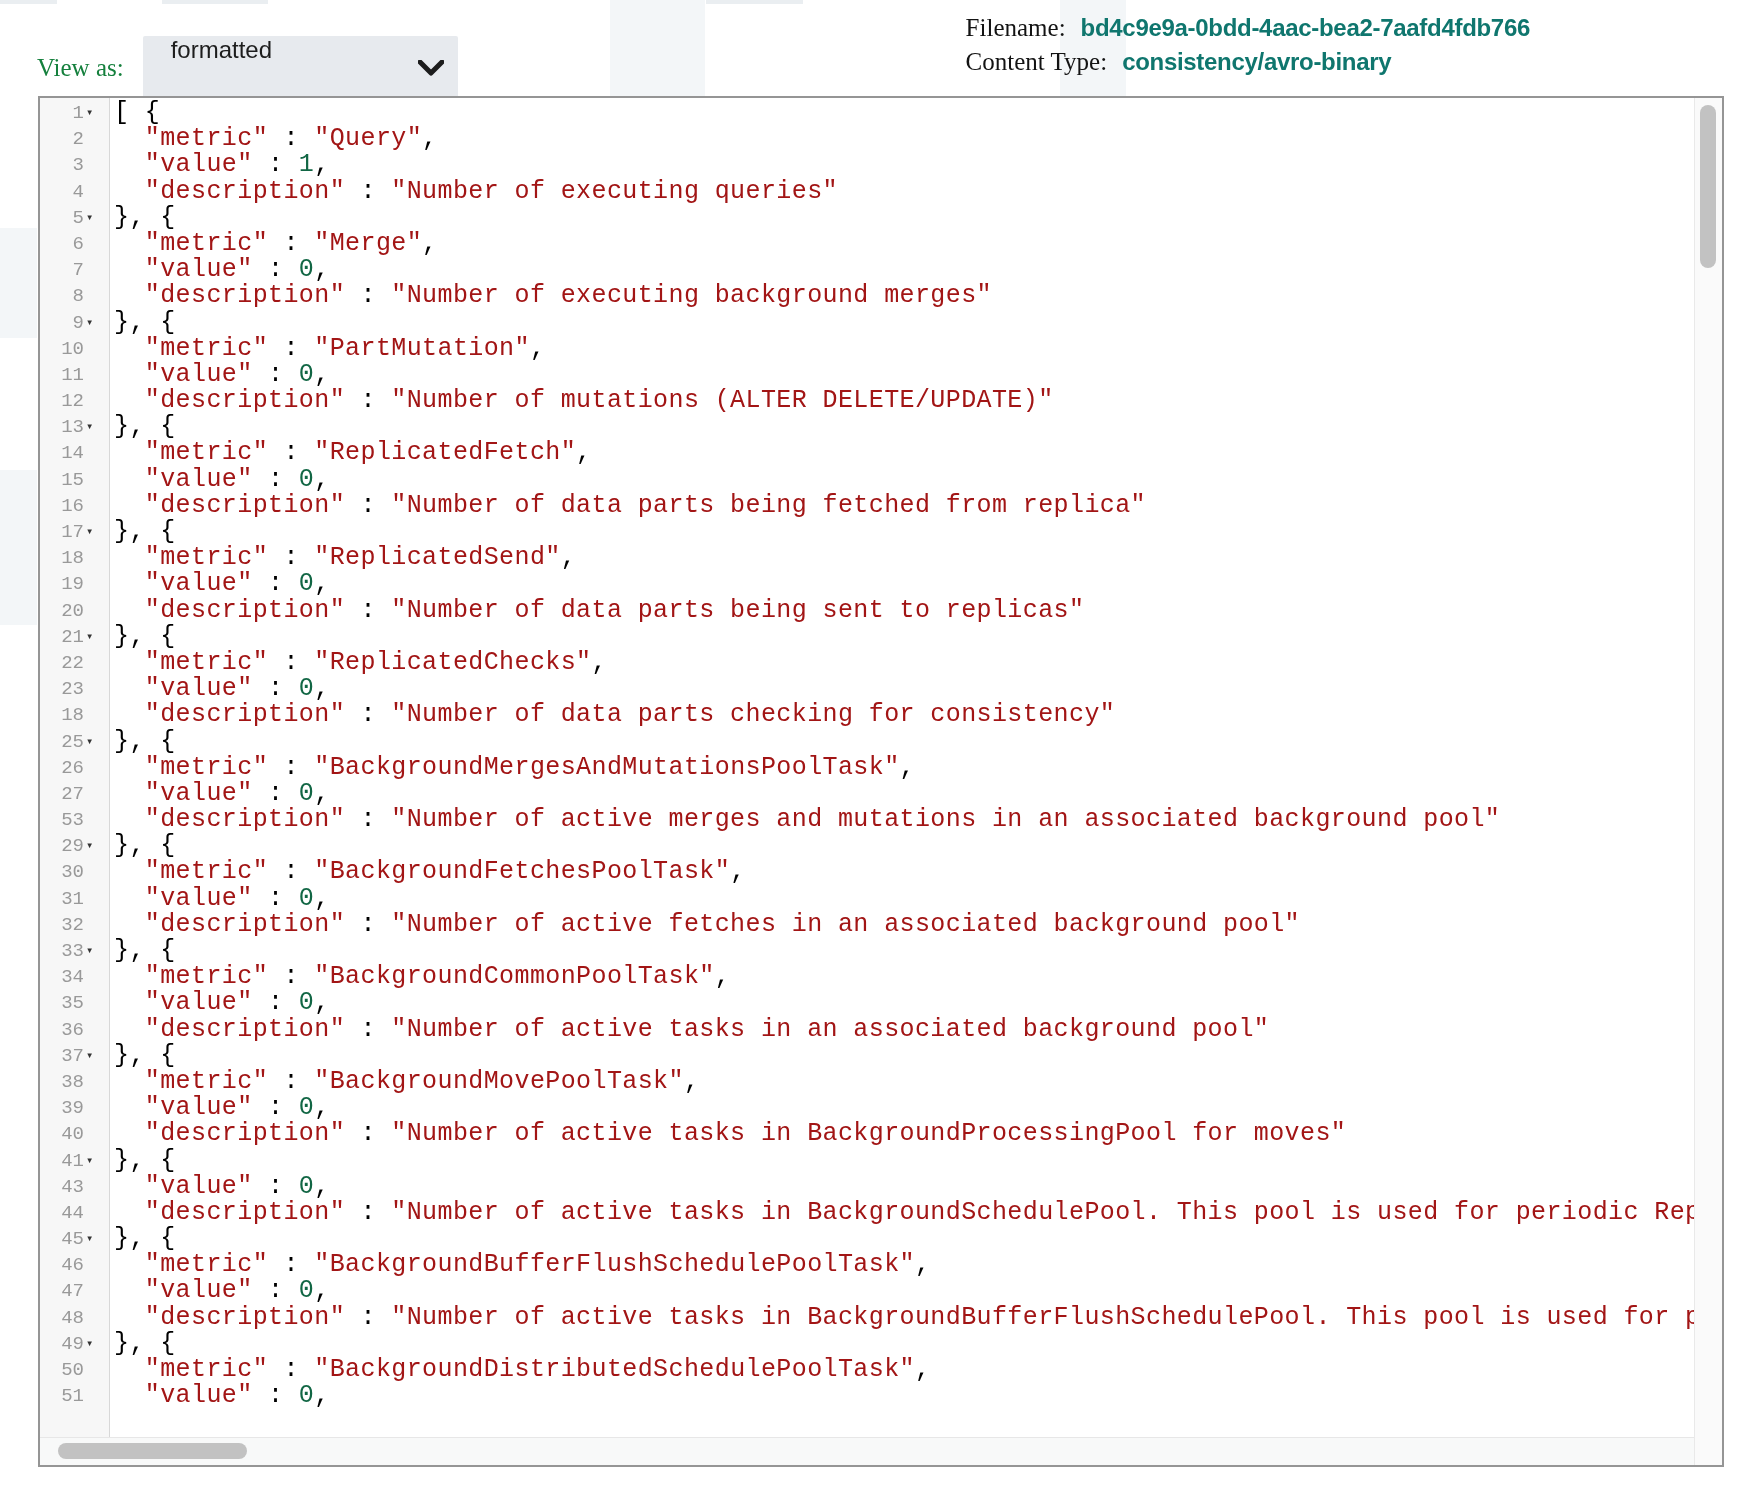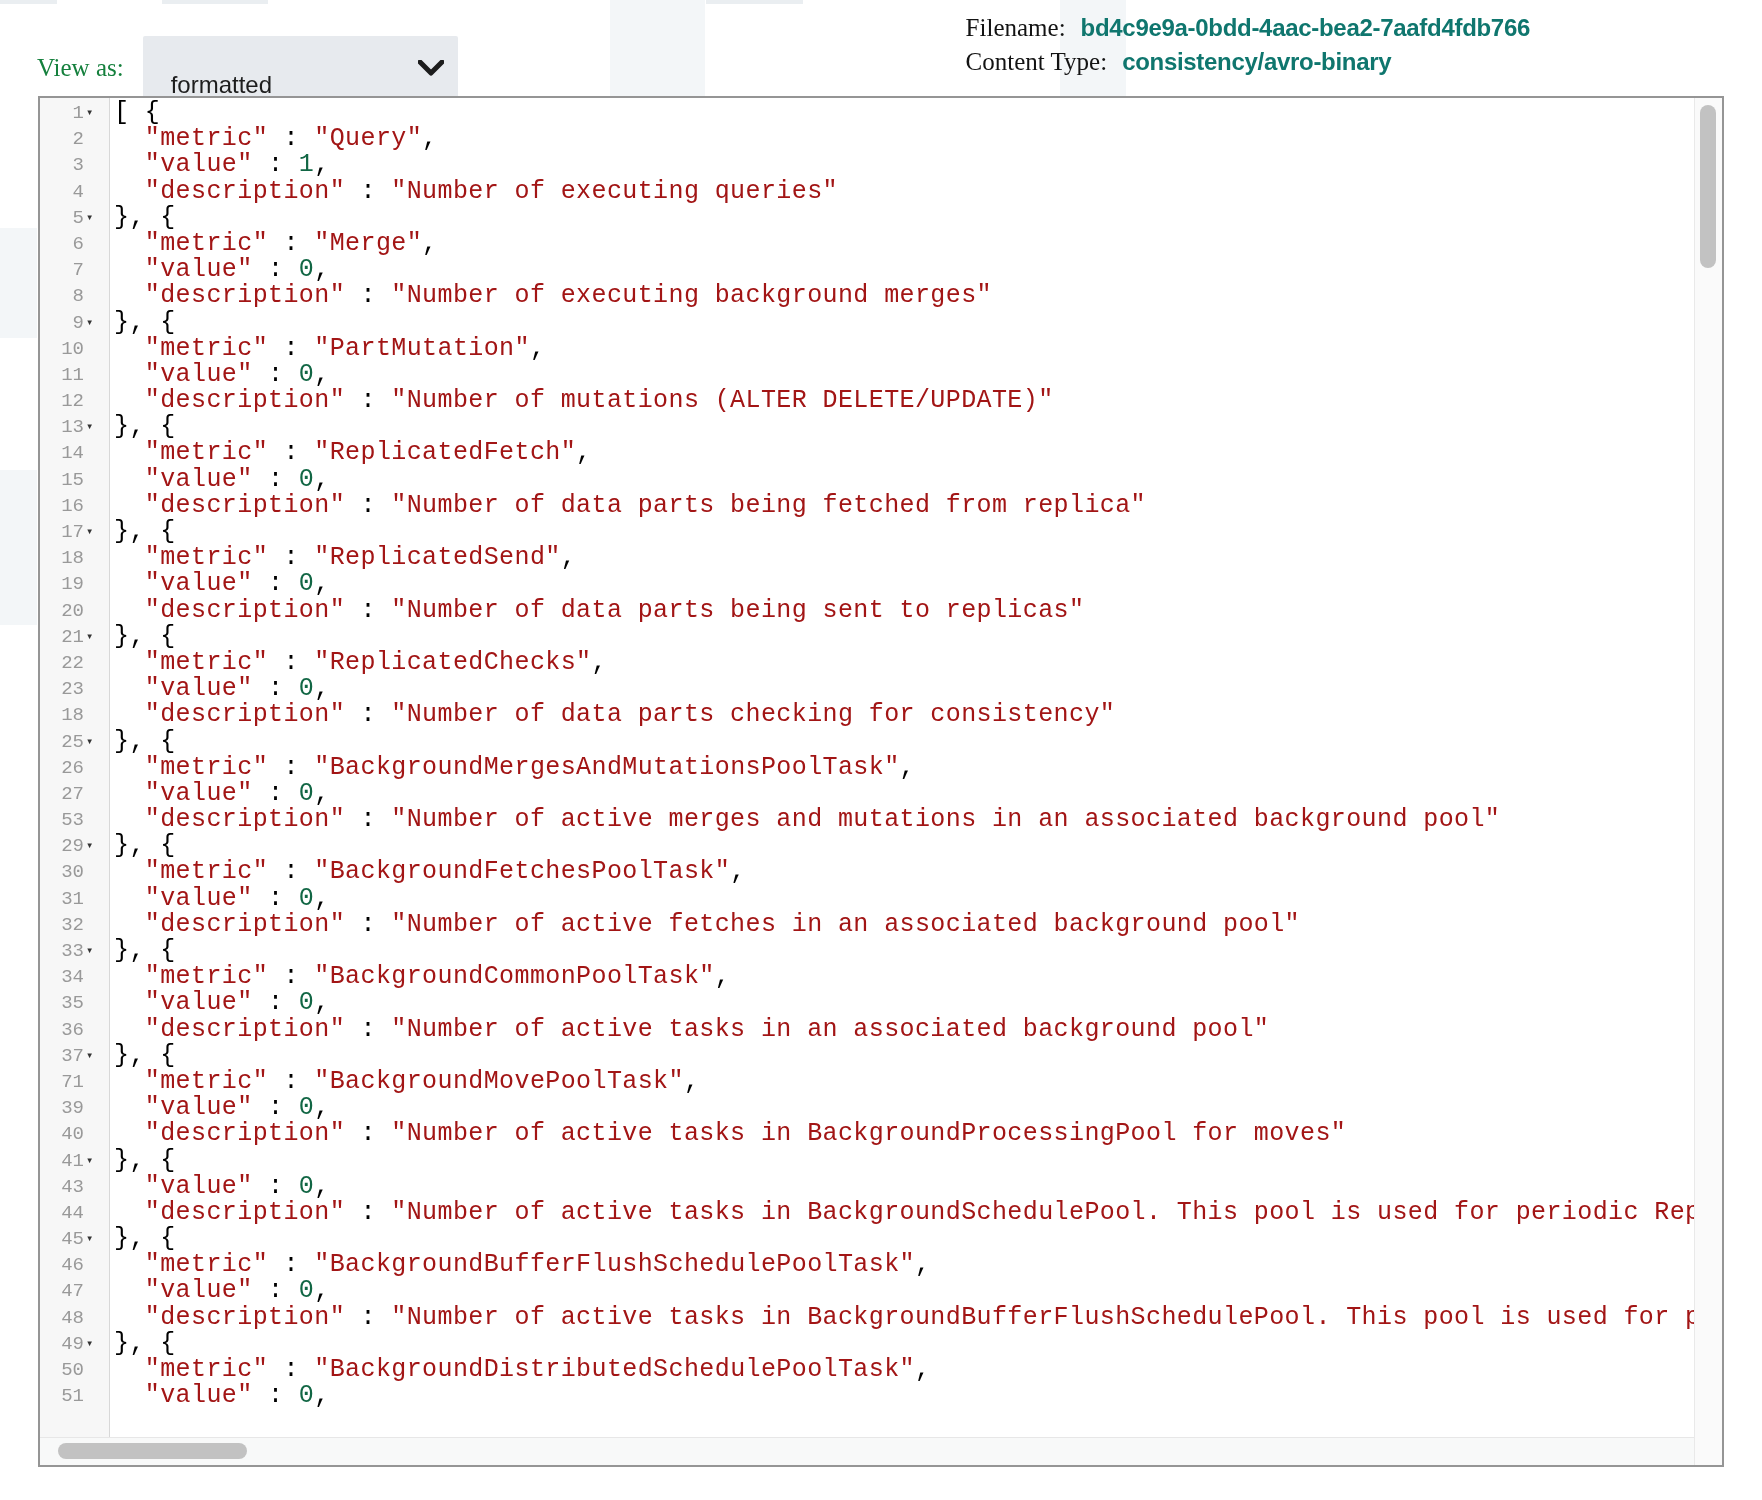--- a/index.html
+++ b/index.html
@@ -7,21 +7,21 @@
   body { position:relative; font-family:"Liberation Sans", sans-serif; }
 
   
   .skel { position:absolute; background:#f3f6f8; }
   .skel.dark { background:#eaeef1; }
 
   
   .viewas { position:absolute; left:37px; top:36px; display:flex; align-items:center; }
   .viewas-label { font-family:"Liberation Serif", serif; font-size:25px; color:#15803d; margin-right:19px; }
   .select { position:relative; width:315px; height:63px; background:#e7eaee; border-radius:2px;
-            display:flex; align-items:flex-end; cursor:pointer; }
+            display:flex; align-items:flex-start; cursor:pointer; }
   .select-value { font-size:24px; color:#1d1d1d; padding-left:28px; }
   .select-chevron { position:absolute; right:14px; top:50%; transform:translateY(-50%); width:26px; height:16px; }
 
   
   .meta { position:absolute; right:232px; top:14px; display:flex; flex-direction:column; align-items:flex-start; }
   .meta-row { display:flex; align-items:baseline; height:34px; }
   .meta-label { font-family:"Liberation Serif", serif; font-size:25px; color:#131313; }
   .meta-value { font-family:"Liberation Sans", sans-serif; font-weight:bold; font-size:24px;
                 color:#0f766e; margin-left:15px; letter-spacing:-0.3px; }
 
@@ -232,21 +232,21 @@
       </div>
       <div class="row">
         <div class="gcell">36</div>
         <div class="code"><span>  </span><span class="tok-str">"description"</span><span> : </span><span class="tok-str">"Number of active tasks in an associated background pool"</span></div>
       </div>
       <div class="row">
         <div class="gcell">37<span class="fold">▾</span></div>
         <div class="code"><span>}, {</span></div>
       </div>
       <div class="row">
-        <div class="gcell">71</div>
+        <div class="gcell">38</div>
         <div class="code"><span>  </span><span class="tok-str">"metric"</span><span> : </span><span class="tok-str">"BackgroundMovePoolTask"</span><span>,</span></div>
       </div>
       <div class="row">
         <div class="gcell">39</div>
         <div class="code"><span>  </span><span class="tok-str">"value"</span><span> : </span><span class="tok-num">0</span><span>,</span></div>
       </div>
       <div class="row">
         <div class="gcell">40</div>
         <div class="code"><span>  </span><span class="tok-str">"description"</span><span> : </span><span class="tok-str">"Number of active tasks in BackgroundProcessingPool for moves"</span></div>
       </div>

